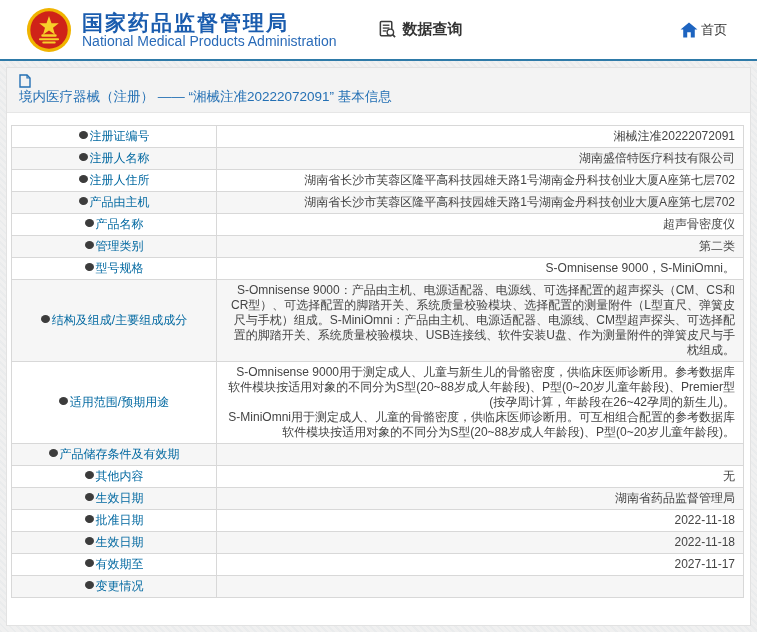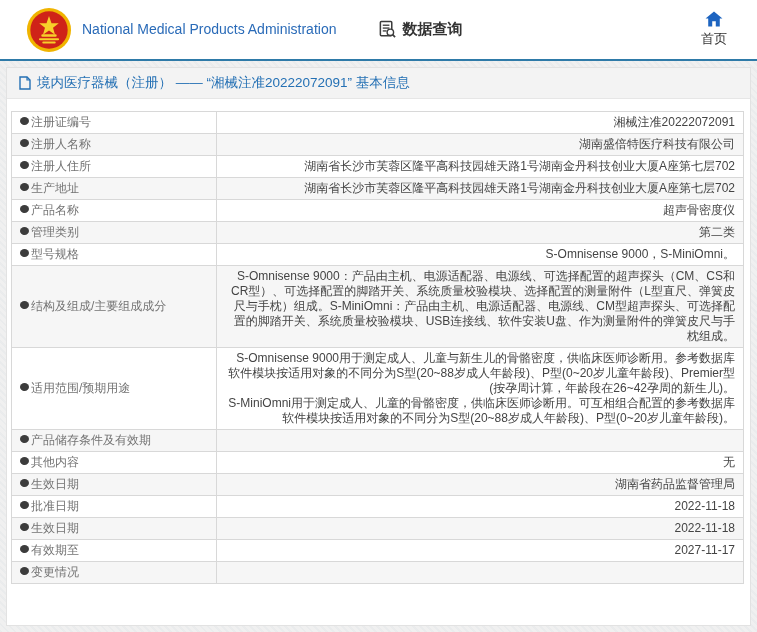--- a/index.html
+++ b/index.html
@@ -21,50 +21,50 @@
     color: #1a5cae; font-size: 21px; font-weight: bold;
     letter-spacing: 2px; line-height: 24px;
   }
   .logo-text .en { color: #2a6bb8; font-size: 14px; line-height: 13px; }
   .data-query {
     margin-left: 42px; display: flex; align-items: center; gap: 5px;
     color: #333; font-size: 15px; font-weight: 600; cursor: pointer;
   }
   .nav { margin-left: auto; display: flex; gap: 30px; padding-right: 14px; }
   .nav-item {
-    display: flex; flex-direction: column; align-items: center; gap: 3px;
+    display: flex; align-items: center; gap: 3px;
     color: #333; font-size: 13px; cursor: pointer;
   }
   .blue-line { height: 2px; background: #2e7aa8; }
   
   .page-bg {
     height: 571px; background: #f0f0f0; padding: 6px;
     background-image: repeating-linear-gradient(45deg, rgba(120,150,170,.05) 0 2px, transparent 2px 5px);
   }
   .panel {
     background: #ffffff; border: 1px solid #e2e2e2;
     height: 100%; overflow: hidden;
   }
   .title-bar {
     background: #f3f3f3; border-bottom: 1px solid #e6e6e6;
-    padding: 6px 12px; display: flex; align-items: center; gap: 6px;
-    color: #2470b4; font-size: 13.5px;
+    padding: 6px 12px; display: flex; gap: 0;
+    color: #2470b4; font-size: 13.5px; flex-direction: column;
   }
   .table-wrap { padding: 12px 6px 12px 4px; }
   table.info {
     width: 100%; border-collapse: collapse;
     font-size: 12px; color: #444;
   }
   table.info td {
     border: 1px solid #d8d8d8;
     padding: 3px 8px; line-height: 15px;
     vertical-align: middle;
   }
   td.label {
-    width: 205px; text-align: left; color: #737373;
+    width: 205px; text-align: center; color: #0369a1;
     white-space: nowrap;
   }
   td.value { text-align: right; white-space: pre-line; }
   tbody tr { background: #ffffff; }
   tbody tr:nth-child(even) { background: #f6f6f6; }
   
   .note-icon {
     display: inline-block; width: 9px; height: 8px;
     background: #3c3c3c; border-radius: 50%;
     position: relative; margin-right: 2px; vertical-align: 1px;
@@ -82,20 +82,21 @@
   <div class="logo">
     <svg class="emblem icon-svg" viewBox="0 0 48 48">
       <circle cx="24" cy="24" r="23" fill="#f0b400"></circle>
       <circle cx="24" cy="24" r="19.5" fill="#cf2318"></circle>
       <polygon points="24,9.5 26.6,16.9 34.2,17 28.2,21.6 30.3,28.9 24,24.5 17.7,28.9 19.8,21.6 13.8,17 21.4,16.9" fill="#f7d02a"></polygon>
       <rect x="16" y="28.5" width="16" height="2.6" rx="1.2" fill="#f7d02a"></rect>
       <rect x="13.5" y="32.5" width="21" height="2.2" rx="1.1" fill="#f7d02a"></rect>
       <rect x="17" y="36" width="14" height="2" rx="1" fill="#f7d02a"></rect>
     </svg>
     <div class="logo-text">
+      <div class="cn">国家药品监督管理局</div>
       <div class="en">National Medical Products Administration</div>
     </div>
   </div>
 
   <div class="data-query">
     <svg class="icon-svg" width="19" height="19" viewBox="0 0 20 20">
       <rect x="2.5" y="1.5" width="12" height="15" rx="1" fill="none" stroke="#3c3c3c" stroke-width="1.6"></rect>
       <line x1="5" y1="5.5" x2="12" y2="5.5" stroke="#3c3c3c" stroke-width="1.4"></line>
       <line x1="5" y1="8.5" x2="12" y2="8.5" stroke="#3c3c3c" stroke-width="1.4"></line>
       <line x1="5" y1="11.5" x2="9" y2="11.5" stroke="#3c3c3c" stroke-width="1.4"></line>
@@ -136,21 +137,21 @@
   </tr>
             <tr>
     <td class="label"><span class="note-icon" hidden=""></span><span class="label-text">注册人名称</span></td>
     <td class="value">湖南盛倍特医疗科技有限公司</td>
   </tr>
             <tr>
     <td class="label"><span class="note-icon" hidden=""></span><span class="label-text">注册人住所</span></td>
     <td class="value">湖南省长沙市芙蓉区隆平高科技园雄天路1号湖南金丹科技创业大厦A座第七层702</td>
   </tr>
             <tr>
-    <td class="label"><span class="note-icon" hidden=""></span><span class="label-text">生产地址</span></td>
+    <td class="label"><span class="note-icon" hidden=""></span><span class="label-text">产品由主机</span></td>
     <td class="value">湖南省长沙市芙蓉区隆平高科技园雄天路1号湖南金丹科技创业大厦A座第七层702</td>
   </tr>
             <tr>
     <td class="label"><span class="note-icon" hidden=""></span><span class="label-text">产品名称</span></td>
     <td class="value">超声骨密度仪</td>
   </tr>
             <tr>
     <td class="label"><span class="note-icon" hidden=""></span><span class="label-text">管理类别</span></td>
     <td class="value">第二类</td>
   </tr>

